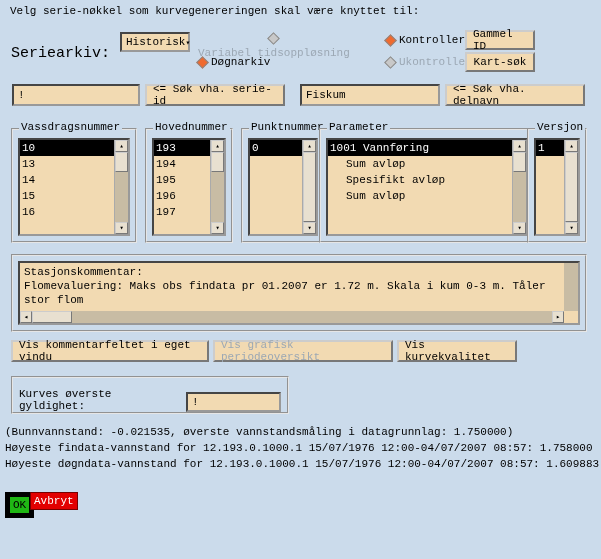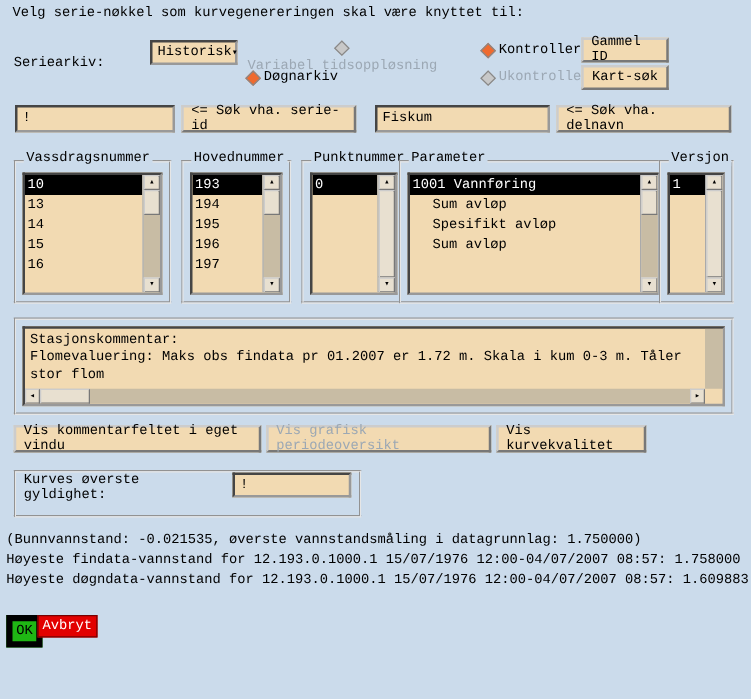--- a/index.html
+++ b/index.html
@@ -8,21 +8,21 @@
     padding: 0;
     background: #cbdbeb;
     font-family: "Courier New", monospace;
     font-size: 11px;
     width: 601px;
     height: 559px;
     overflow: hidden;
     position: relative;
   }
   .title { position: absolute; top: 5px; left: 10px; font-size: 11px; }
-  .seriearkiv-label { position: absolute; top: 45px; left: 11px; font-size: 11px; }
+  .seriearkiv-label { position: absolute; top: 45px; left: 11px; font-size: 15px; }
   .historisk-dd {
     position: absolute; top: 32px; left: 120px;
     background: #f2dab2; border: 2px inset #999; padding: 1px 4px;
     font-family: inherit; font-size: 11px; width: 70px; height: 20px;
     display: inline-flex; align-items: center; justify-content: space-between;
   }
   .chev { font-size: 8px; }
   .radio-row1 { position: absolute; top: 34px; left: 198px; display: flex; gap: 4px; align-items: center; flex-direction: column; }
   .radio-row2 { position: absolute; top: 56px; left: 198px; display: flex; gap: 4px; align-items: center; }
   .radio-row3 { position: absolute; top: 34px; left: 386px; display: flex; gap: 4px; align-items: center; }
@@ -69,21 +69,21 @@
   .vsbar .abot { position: absolute; bottom: 0; left: 0; right: 0; }
   .comment-panel { position: absolute; top: 254px; left: 11px; width: 576px; height: 78px; border: 2px groove #e6e6e6; }
   .comment-inner { position: absolute; inset: 5px; background: #f2dab2; border: 2px inset #999; overflow: hidden; padding: 2px 4px; font-size: 11px; line-height: 14px; }
   .comment-inner .hsbar { position: absolute; bottom: 0; left: 0; right: 14px; height: 12px; background: #c8bca4; }
   .comment-inner .hsbar .harr { position: absolute; width: 12px; height: 12px; background: #e8e0d0; border: 1px outset #ccc; font-size: 7px; text-align: center; line-height: 10px; }
   .comment-inner .hsbar .hthumb { position: absolute; left: 12px; height: 12px; width: 40px; background: #e8e0d0; border: 1px outset #ccc; }
   .comment-inner .vsbar2 { position: absolute; top: 0; right: 0; bottom: 12px; width: 14px; background: #c8bca4; }
   .btn-vis-komm { position: absolute; top: 340px; left: 11px; height: 22px; width: 198px; }
   .btn-vis-graf { position: absolute; top: 340px; left: 213px; height: 22px; width: 180px; color: #9ca8b4; }
   .btn-vis-kurve { position: absolute; top: 340px; left: 397px; height: 22px; width: 120px; }
-  .gyld-panel { position: absolute; top: 376px; left: 11px; width: 278px; height: 38px; border: 2px groove #e6e6e6; display: flex; align-items: flex-start; padding: 0 6px; gap: 19px; }
+  .gyld-panel { position: absolute; top: 376px; left: 11px; width: 278px; height: 38px; border: 2px groove #e6e6e6; display: flex; align-items: flex-end; padding: 0 6px; gap: 19px; }
   .gyld-input { background: #f2dab2; border: 2px inset #999; width: 95px; height: 20px; padding: 1px 4px; font-family: inherit; font-size: 11px; }
   .bottom-text { position: absolute; left: 5px; font-size: 11px; }
   .bt1 { top: 426px; }
   .bt2 { top: 442px; }
   .bt3 { top: 458px; }
   .btn-ok { position: absolute; top: 492px; left: 5px; background: #1fb714; color: #000; border: 5px solid #000000; padding: 2px 3px; font-family: inherit; font-size: 11px; }
   .btn-avbryt { position: absolute; top: 492px; left: 30px; background: #e20000; color: #fff; border: 1px solid #700; padding: 2px 3px; font-family: inherit; font-size: 11px; }
 </style>
 </head>
 <body>

